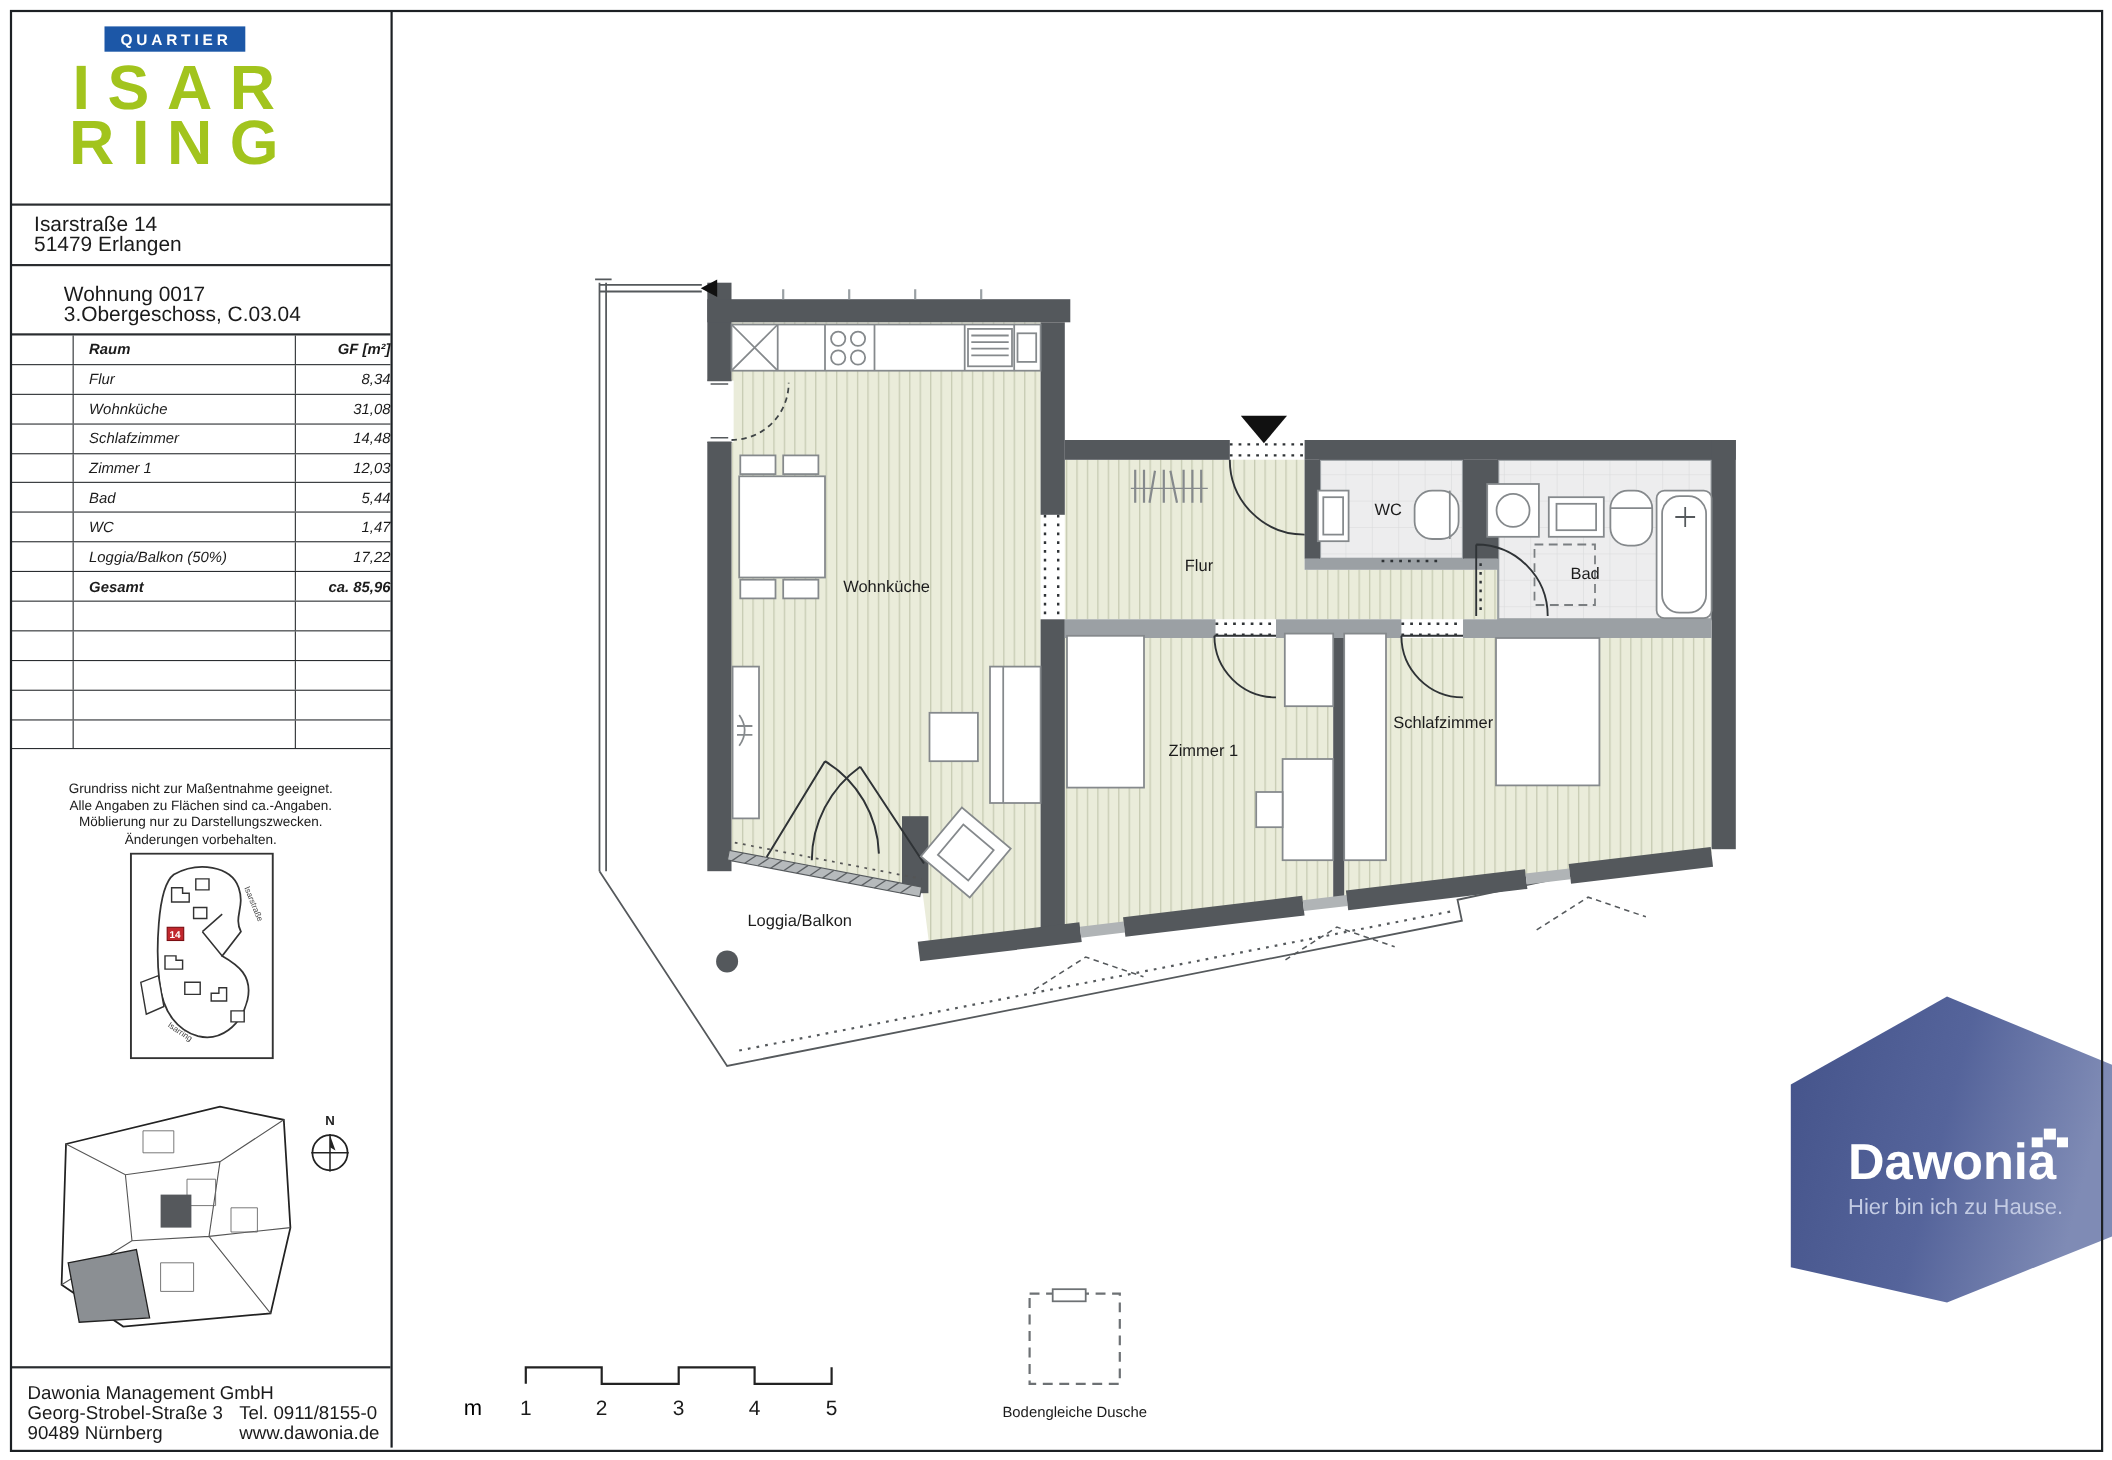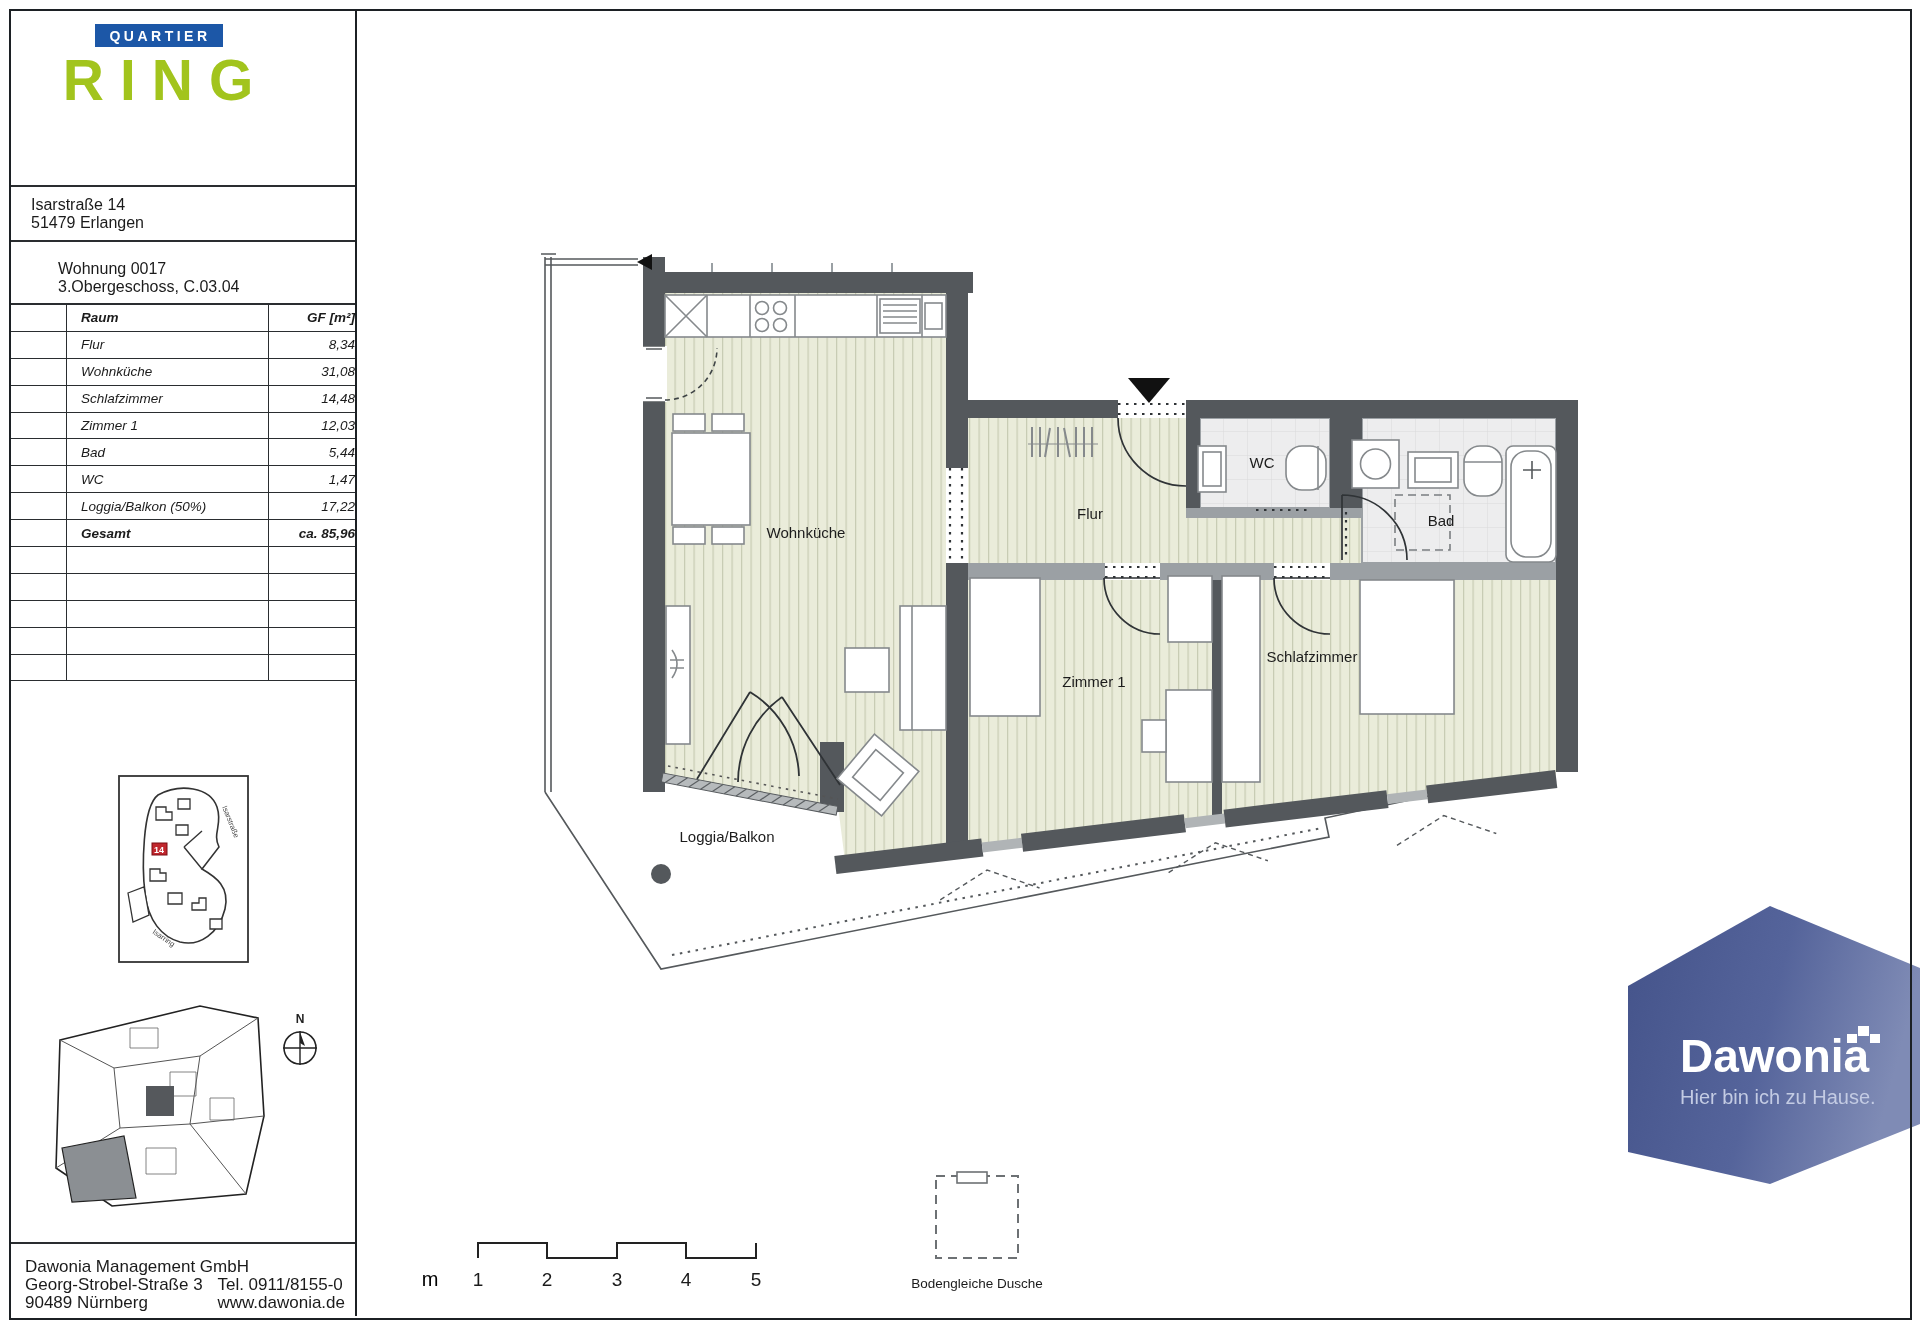--- a/index.html
+++ b/index.html
@@ -8,21 +8,21 @@
   .plan-svg{position:absolute;left:0;top:0;z-index:1;}
   .page-border{position:absolute;left:9px;top:9px;width:1899px;height:1307px;border:2.5px solid #1c2024;z-index:5;pointer-events:none;}
 
   
   .panel{position:absolute;left:10px;top:10px;width:345px;height:1306px;background:#fff;border-right:2.5px solid #1c2024;z-index:4;}
   .hline{position:absolute;left:0;width:345px;border-top:2px solid #2a2d30;}
   .logo-block{position:absolute;left:0;top:0;width:298px;height:175px;text-align:center;}
   .badge{display:inline-block;margin-top:14px;background:#1c57a7;color:#fff;font-weight:bold;font-size:14px;letter-spacing:3.5px;padding:4px 12px 3px 14px;}
   .logoline{font-weight:bold;color:#a2c41d;font-size:57px;line-height:50px;letter-spacing:16px;margin-left:14px;}
   .logo-wrap{margin-top:8px;}
-  .addr,.unit{position:absolute;left:21px;font-size:16px;line-height:18px;}
+  .addr,.unit{position:absolute;left:21px;font-size:19px;line-height:18px;}
   .addr{top:186px;}
   .unit{top:250px;margin-left:27px;}
 
   .tbl{position:absolute;left:0;top:293px;width:345px;border-top:2px solid #2a2d30;}
   .trow{display:flex;height:25.9px;border-bottom:1.5px solid #2a2d30;font-size:13.5px;align-items:center;font-style:italic;}
   .c0{width:56px;border-right:1.5px solid #2a2d30;height:100%;}
   .c1{flex:1;border-right:1.5px solid #2a2d30;height:100%;display:flex;align-items:center;padding-left:14px;}
   .c2{width:86px;height:100%;display:flex;align-items:center;justify-content:flex-end;text-align:center;}
   .bold{font-weight:bold;}
 
@@ -249,20 +249,21 @@
     </g>
     <text x="1680" y="1104" font-size="20" fill="#c3cbe3">Hier bin ich zu Hause.</text>
   </g>
 </svg>
 
 <div class="panel">
 
   <div class="logo-block">
     <div><span class="badge">QUARTIER</span></div>
     <div class="logo-wrap">
+      <div class="logoline">ISAR</div>
       <div class="logoline">RING</div>
     </div>
   </div>
   <div class="hline" style="top:175px"></div>
 
   <div class="addr">
     <div>Isarstraße 14</div>
     <div>51479 Erlangen</div>
   </div>
   <div class="hline" style="top:230px"></div>
@@ -338,20 +339,26 @@
           <div class="c1"></div>
           <div class="c2"></div>
         </div>
     <div class="trow">
           <div class="c0"></div>
           <div class="c1"></div>
           <div class="c2"></div>
         </div>
   </div>
 
+  <div class="disclaimer">
+    <div>Grundriss nicht zur Maßentnahme geeignet.</div>
+    <div>Alle Angaben zu Flächen sind ca.-Angaben.</div>
+    <div>Möblierung nur zu Darstellungszwecken.</div>
+    <div>Änderungen vorbehalten.</div>
+  </div>
 
   <svg class="sitemap" width="131" height="188" viewBox="0 0 131 188">
     <rect x="1" y="1" width="129" height="186" fill="#fff" stroke="#333" stroke-width="1.8"></rect>
     <path d="M40,20 C62,8 92,12 99,32 C105,50 94,58 101,72 L84,94 C98,102 112,112 107,134 C101,158 82,172 62,167 C44,162 30,146 27,118 C24,94 24,32 40,20 Z" fill="none" stroke="#333" stroke-width="1.6"></path>
     <path d="M84,94 L66,72 M66,72 L84,56" fill="none" stroke="#333" stroke-width="1.4"></path>
     <g fill="#fff" stroke="#333" stroke-width="1.3">
       <path d="M38,32 h10 v5 h6 v8 h-16 z"></path>
       <path d="M60,24 h12 v10 h-12 z"></path>
       <path d="M58,50 h12 v10 h-12 z"></path>
       <path d="M32,94 h10 v4 h6 v8 h-16 z"></path>

